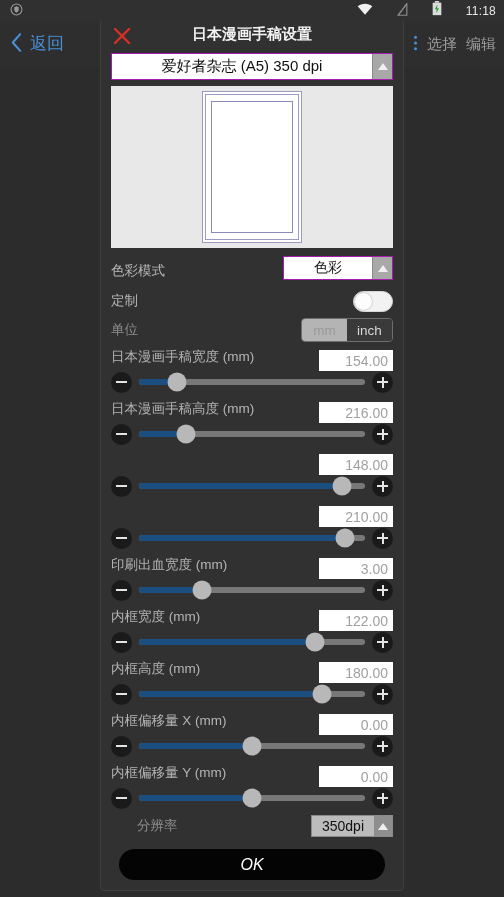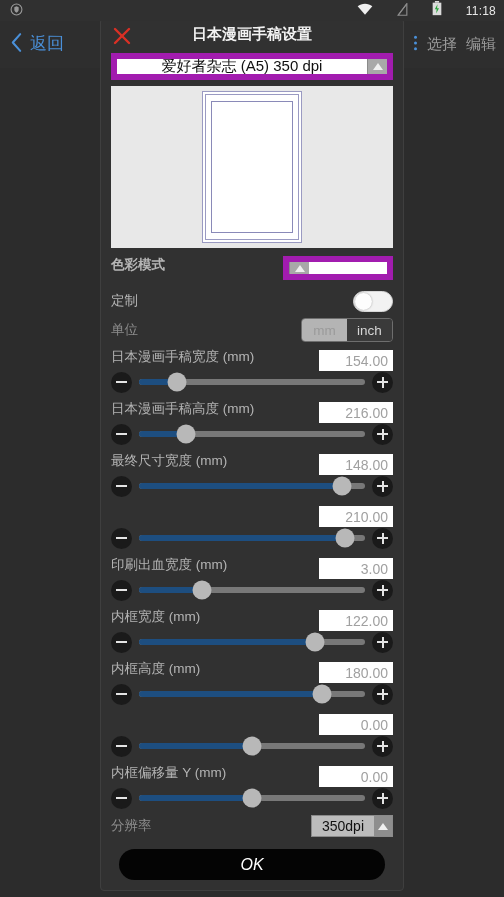--- a/index.html
+++ b/index.html
@@ -58,21 +58,21 @@
   .dlg-title{
     position:absolute; left:0; right:0; top:6px; text-align:center;
     font-size:15px; font-weight:bold; color:#f2f2f2;
   }
 
   .dlg-body{flex:1 1 auto;padding:0 10px;overflow:hidden;}
 
   
   .combo{
     display:flex; height:27px; margin:0 0 6px 0; width:100%;
-    background:#ffffff; border:6px solid #a21caf;
+    background:#ffffff; border:1px solid #a21caf;
   }
   .combo-val{
     flex:1 1 auto; display:flex; align-items:center; justify-content:center;
     font-size:15px; color:#111; padding:0 6px; white-space:nowrap; overflow:hidden;
   }
   .combo-arrow{
     flex:0 0 20px; background:#a8a8a8; display:flex;
     align-items:center; justify-content:center; border-left:1px solid #8a8a8a;
   }
   .tri-up{width:0;height:0;border-left:5px solid transparent;border-right:5px solid transparent;border-bottom:7px solid #efefef;}
@@ -86,21 +86,21 @@
     width:100px; height:152px; background:#ffffff;
     border:1px solid #9a9ac2; padding:2px;
   }
   .page-mid{width:100%;height:100%;border:1px solid #9a9ac2;padding:6px 5px;}
   .page-inner{width:100%;height:100%;border:1px solid #8a8ab8;background:#fff;}
   .row-label{font-size:13.5px;color:#b6b6b6;white-space:nowrap;}
   .row-label.dim{color:#8d8d8d;}
   .spacer{flex:1 1 auto;}
 
   
-  .mode-row{display:flex;height:30px;font-weight:bold;}
+  .mode-row{display:flex;align-items:center;height:30px;}
   .mode-combo{width:110px;height:24px;}
   .mode-combo .combo-val{justify-content:center;font-size:14px;}
 
   
   .toggle-row{display:flex;align-items:center;height:30px;}
   .toggle{
     width:40px;height:21px;border-radius:11px;background:#f2f2f2;
     position:relative;border:1px solid #d8d8d8;
   }
   .toggle .knob{
@@ -142,21 +142,21 @@
   .track{
     flex:1 1 auto;height:6px;border-radius:3px;background:#787878;position:relative;
   }
   .fill{position:absolute;left:0;top:0;height:6px;border-radius:3px;background:#1d4e80;}
   .thumb{
     position:absolute;top:50%;width:19px;height:19px;border-radius:50%;
     background:#b8b8b8;transform:translate(-50%,-50%);
   }
 
   
-  .res-row{display:flex;align-items:center;height:28px;}
+  .res-row{display:flex;align-items:center;height:28px;margin-left:26px;}
   .res-combo{width:82px;height:22px;border:1px solid #8a8a8a;display:flex;background:#bcbcbc;}
   .res-val{flex:1 1 auto;display:flex;align-items:center;justify-content:center;font-size:14px;color:#111;text-align:center;}
   .res-arrow{flex:0 0 18px;background:#8e8e8e;display:flex;align-items:center;justify-content:center;}
 
   .canvas-row{display:flex;align-items:center;height:24px;}
 
   
   .dlg-foot{flex:0 0 auto;padding:6px 18px 10px 18px;font-style:italic;}
   .ok-btn{
     width:100%;height:31px;border-radius:16px;background:#040404;
@@ -276,20 +276,21 @@
         <div class="page-mid">
           <div class="page-inner"></div>
         </div>
       </div>
     </div>
 
     <div class="mode-row">
       <span class="row-label">色彩模式</span>
       <span class="spacer"></span>
       <div class="combo mode-combo">
+        <div class="combo-val">色彩</div>
         <div class="combo-arrow">
           <span class="tri-up"></span>
         </div>
       </div>
     </div>
 
     <div class="toggle-row">
       <span class="row-label">定制</span>
       <span class="spacer"></span>
       <div class="toggle">
@@ -344,21 +345,20 @@
             <span class="circ-btn">
               <span class="plus-wrap">
                 <span class="sign h"></span>
                 <span class="sign v"></span>
               </span>
             </span>
           </div>
         </div>
         <div class="sl-group">
           <div class="sl-top">
-            <span class="sl-label">最终尺寸宽度 (mm)</span>
             <span class="sl-value">148.00</span>
           </div>
           <div class="sl-track-row">
             <span class="circ-btn">
               <span class="sign h"></span>
             </span>
             <span class="track">
               <span class="fill" style="width:90%"></span>
               <span class="thumb" style="left:90%"></span>
             </span>
@@ -448,20 +448,21 @@
             <span class="circ-btn">
               <span class="plus-wrap">
                 <span class="sign h"></span>
                 <span class="sign v"></span>
               </span>
             </span>
           </div>
         </div>
         <div class="sl-group">
           <div class="sl-top">
+            <span class="sl-label">内框偏移量 X (mm)</span>
             <span class="sl-value">0.00</span>
           </div>
           <div class="sl-track-row">
             <span class="circ-btn">
               <span class="sign h"></span>
             </span>
             <span class="track">
               <span class="fill" style="width:50%"></span>
               <span class="thumb" style="left:50%"></span>
             </span>

